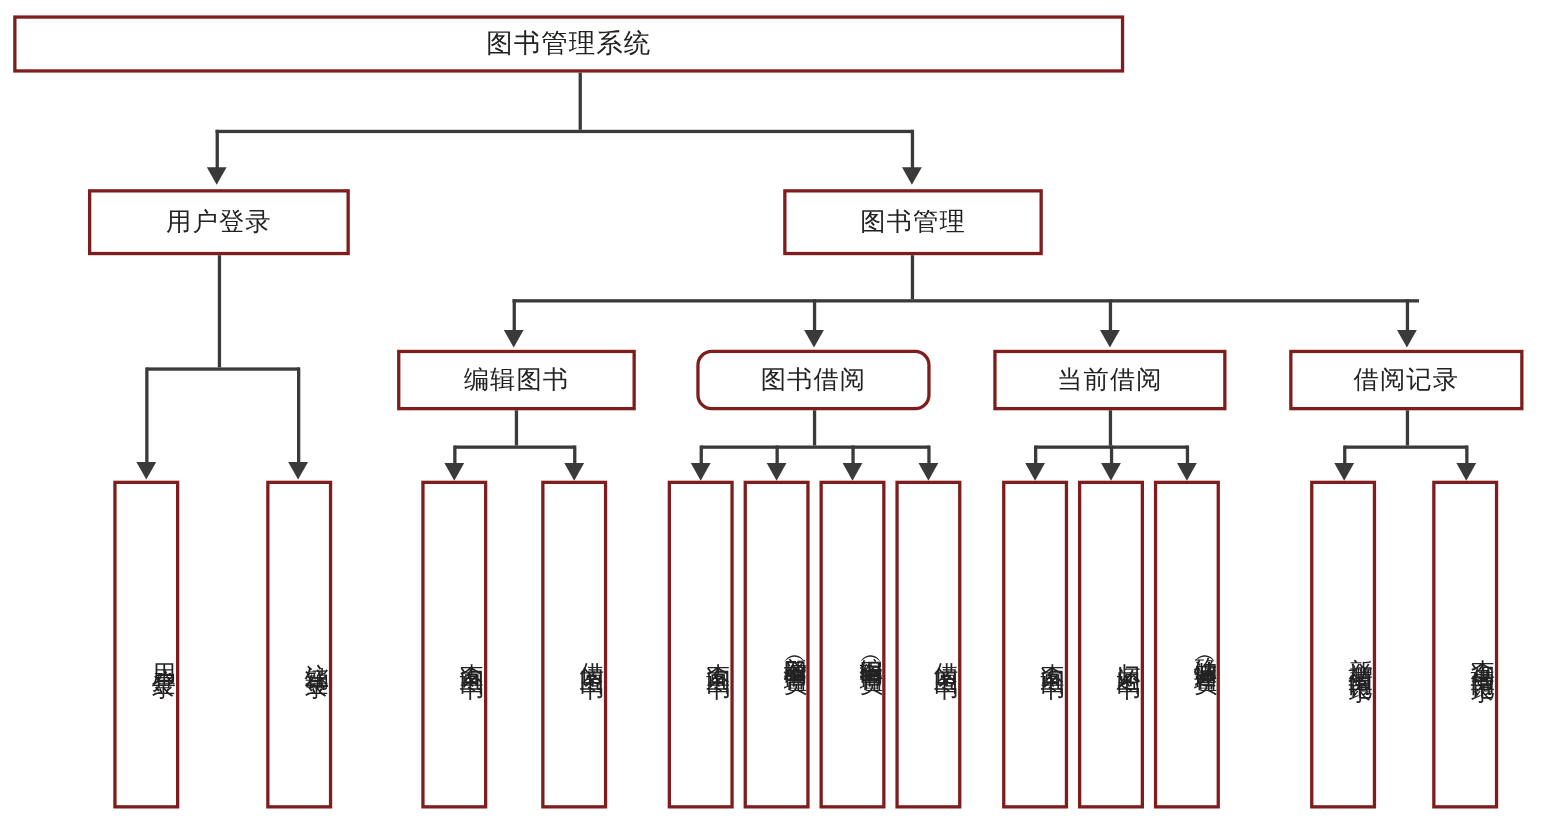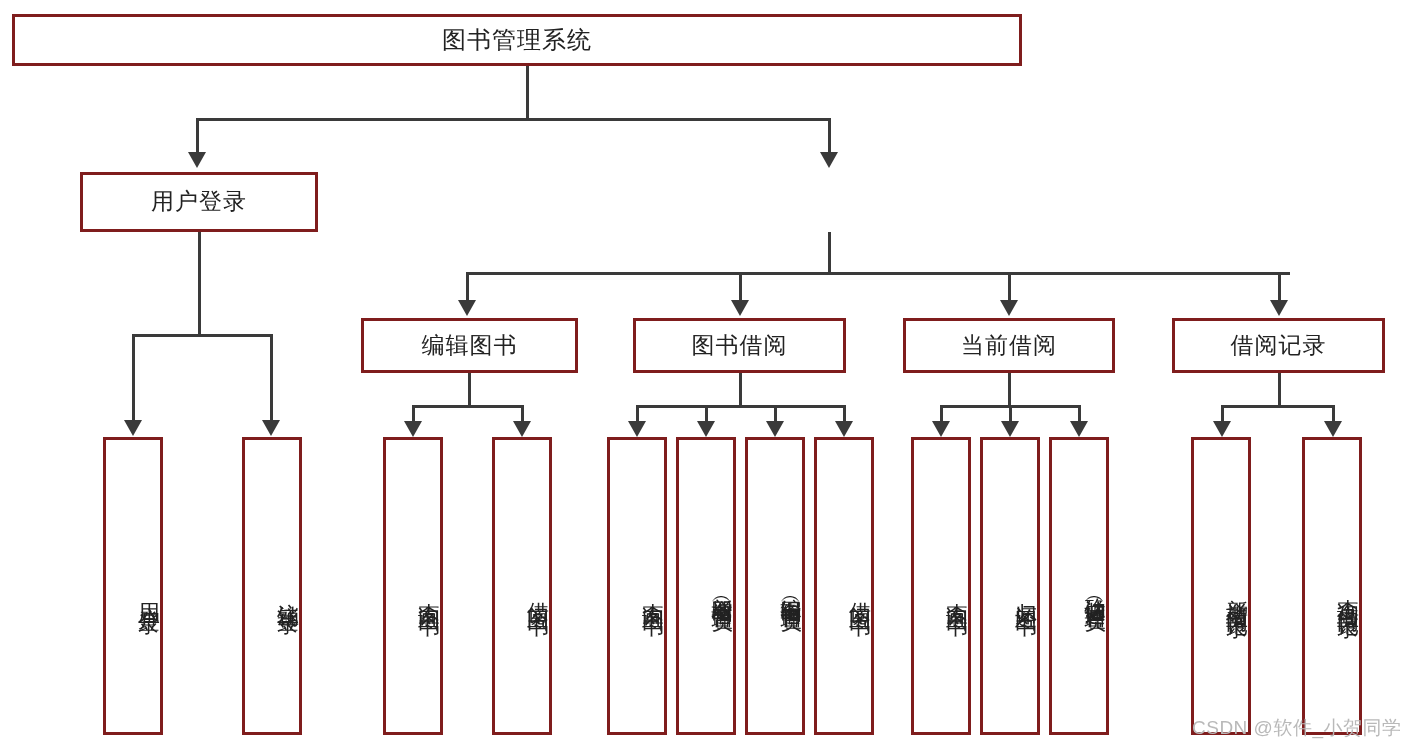--- a/index.html
+++ b/index.html
@@ -93,41 +93,42 @@
 
   <div class="hline" style="left:196px; top:118px; width:634px;"></div>
 
   <div class="vline" style="left:196px; top:118px; height:36px;"></div>
   <div class="arrow" style="left:188px; top:152px;"></div>
   <div class="vline" style="left:828px; top:118px; height:36px;"></div>
   <div class="arrow" style="left:820px; top:152px;"></div>
 
   <div class="node horiz" style="left:80px; top:172px; width:238px; height:60px;">用户登录</div>
 
+  <div class="node horiz" style="left:712px; top:172px; width:236px; height:60px;">图书管理</div>
 
   <div class="vline" style="left:198px; top:232px; height:102px;"></div>
   <div class="hline" style="left:133px; top:334px; width:139px;"></div>
   <div class="vline" style="left:132px; top:334px; height:88px;"></div>
   <div class="arrow" style="left:124px; top:420px;"></div>
   <div class="vline" style="left:270px; top:334px; height:88px;"></div>
   <div class="arrow" style="left:262px; top:420px;"></div>
 
   <div class="vline" style="left:828px; top:232px; height:40px;"></div>
   <div class="hline" style="left:466px; top:272px; width:824px;"></div>
   <div class="vline" style="left:466px; top:272px; height:30px;"></div>
   <div class="arrow" style="left:458px; top:300px;"></div>
   <div class="vline" style="left:739px; top:272px; height:30px;"></div>
   <div class="arrow" style="left:731px; top:300px;"></div>
   <div class="vline" style="left:1008px; top:272px; height:30px;"></div>
   <div class="arrow" style="left:1000px; top:300px;"></div>
   <div class="vline" style="left:1278px; top:272px; height:30px;"></div>
   <div class="arrow" style="left:1270px; top:300px;"></div>
 
   <div class="node horiz" style="left:361px; top:318px; width:217px; height:55px;">编辑图书</div>
-  <div class="node horiz" style="left:633px; top:318px; width:213px; height:55px;">图书借阅</div>
+  <div class="node horiz" style="left:633px; top:318px; width:213px; height:55px;border-radius:14px;">图书借阅</div>
   <div class="node horiz" style="left:1172px; top:318px; width:213px; height:55px;">借阅记录</div>
   <div class="node horiz" style="left:903px; top:318px; width:212px; height:55px;">当前借阅</div>
 
   <div class="vline" style="left:468px; top:373px; height:32px;"></div>
   <div class="hline" style="left:413px; top:405px; width:110px;"></div>
   <div class="vline" style="left:412px; top:405px; height:18px;"></div>
   <div class="arrow" style="left:404px; top:421px;"></div>
   <div class="vline" style="left:521px; top:405px; height:18px;"></div>
   <div class="arrow" style="left:513px; top:421px;"></div>
 
@@ -169,15 +170,14 @@
   <div class="node vert tall" style="left:745px; top:437px; width:60px; height:298px;">编辑图书（管理员）</div>
   <div class="node vert" style="left:814px; top:437px; width:60px; height:298px;">借阅图书</div>
 
   <div class="node vert" style="left:911px; top:437px; width:60px; height:298px;">查询图书</div>
   <div class="node vert" style="left:980px; top:437px; width:60px; height:298px;">归还图书</div>
   <div class="node vert tall" style="left:1049px; top:437px; width:60px; height:298px;">确认归还（管理员）</div>
 
   <div class="node vert" style="left:1191px; top:437px; width:60px; height:298px;">新增借阅记录</div>
   <div class="node vert" style="left:1302px; top:437px; width:60px; height:298px;">查询借阅记录</div>
 
-  <div class="watermark" style="left:1192px; top:715px;">CSDN @软件_小贺同学</div>
 
 </div>
 
 </body></html>

